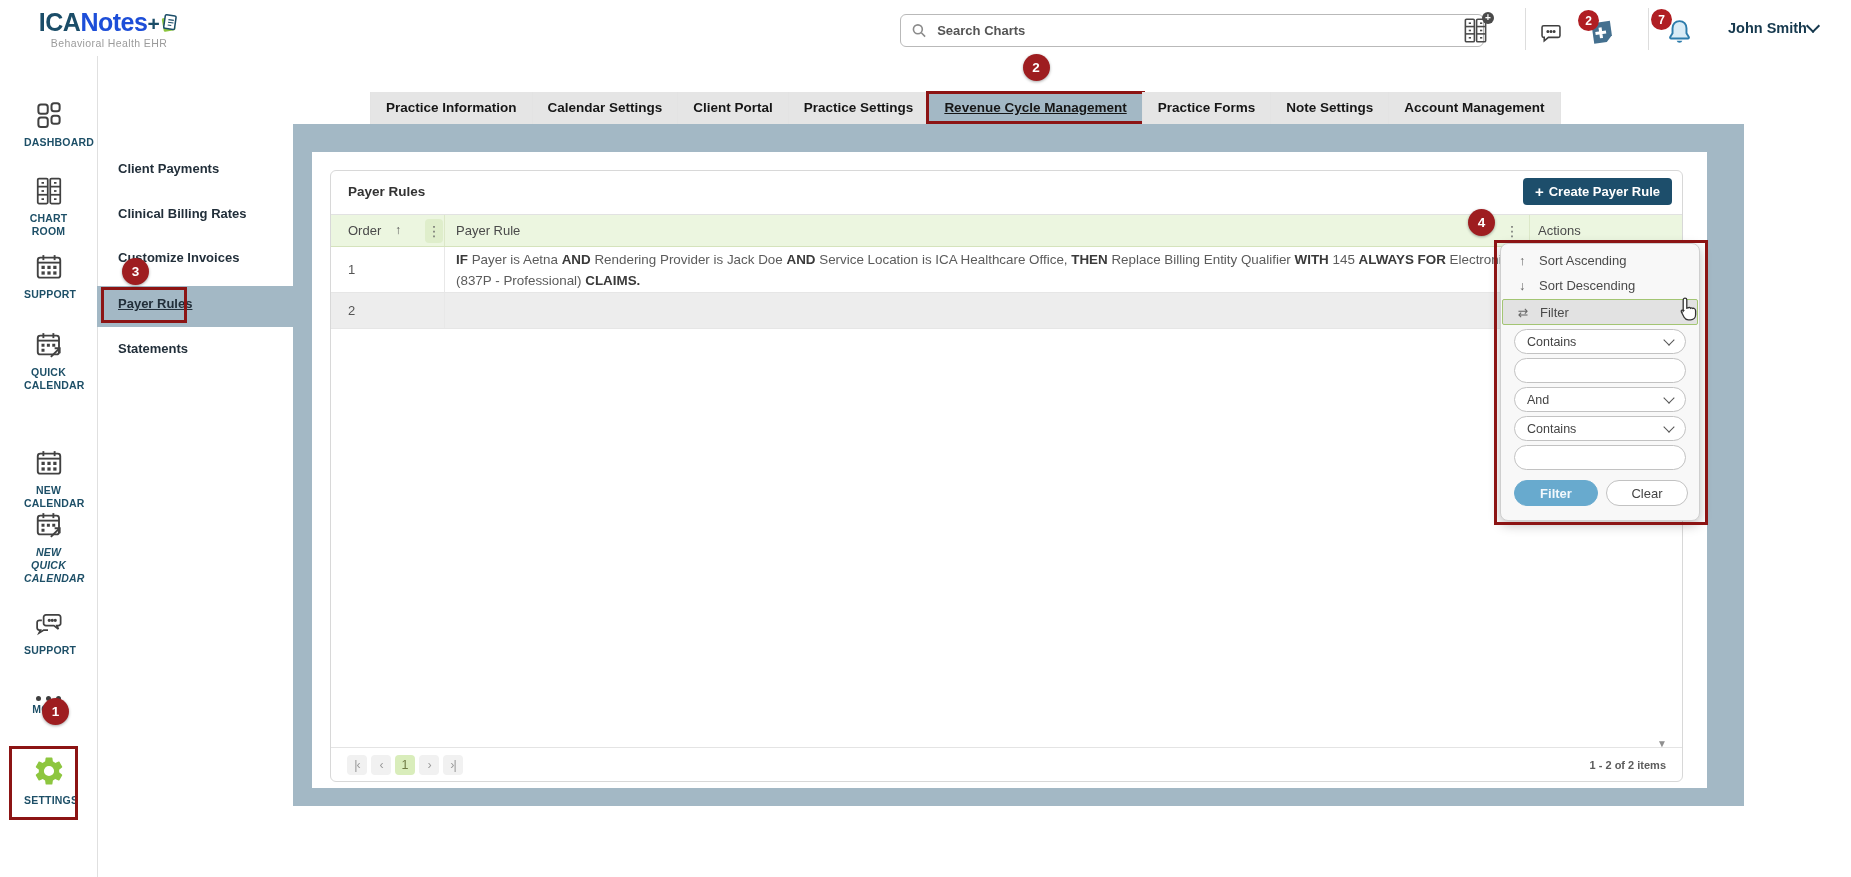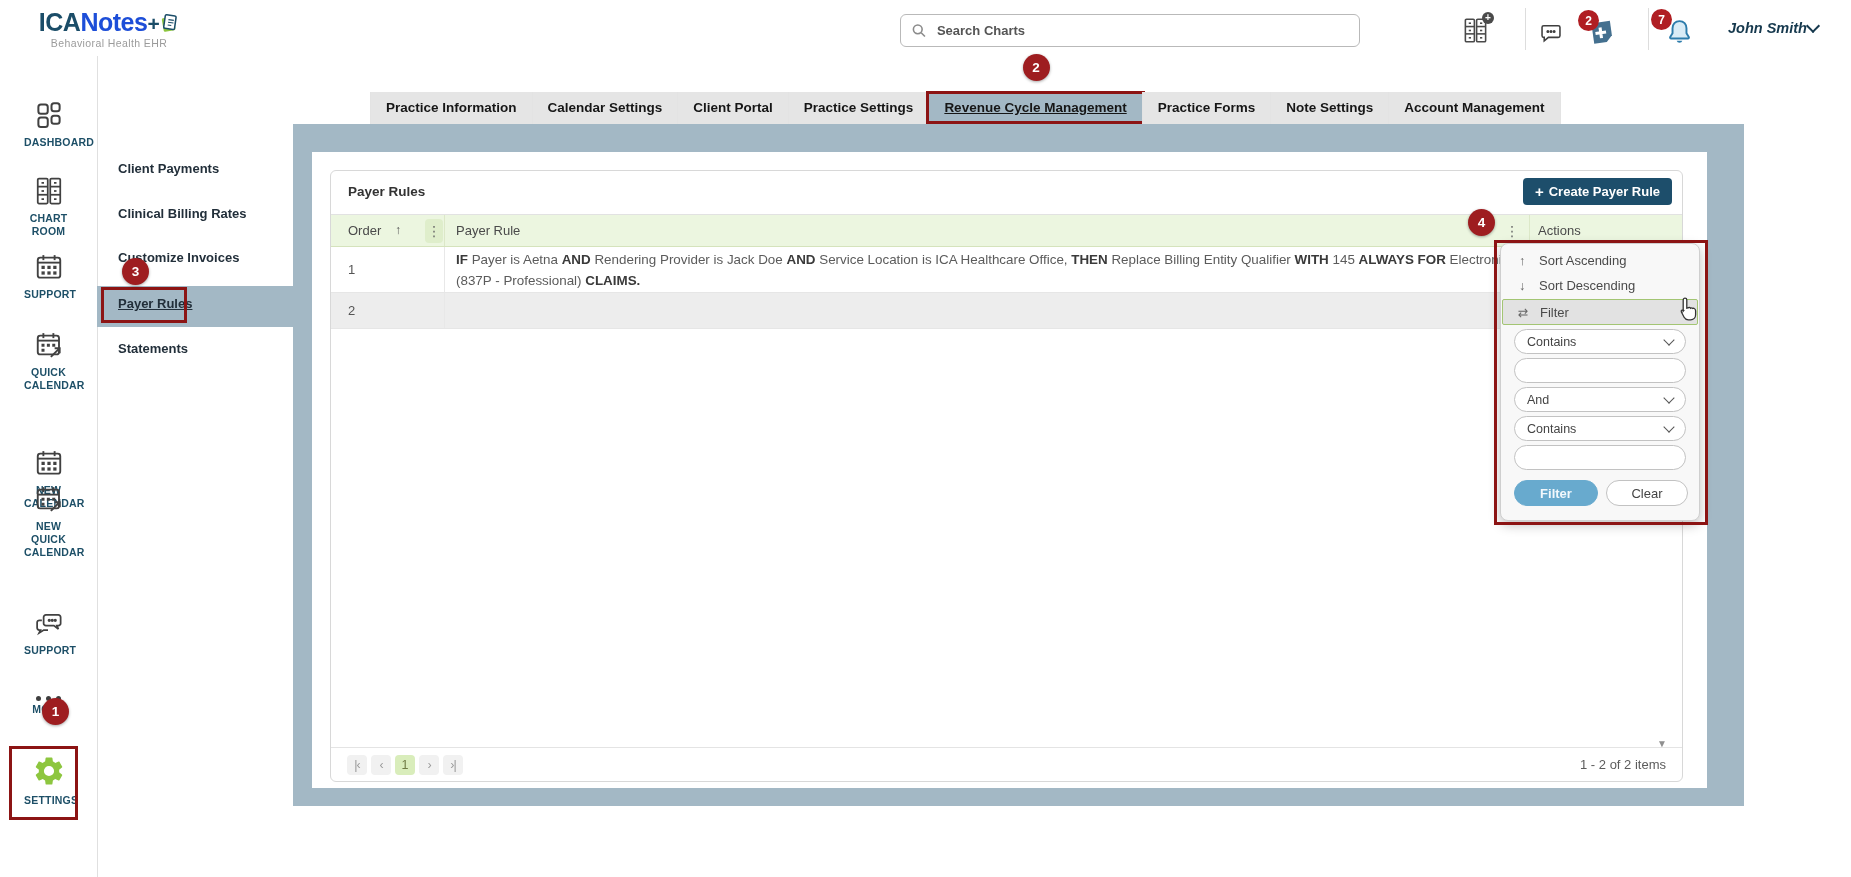--- a/index.html
+++ b/index.html
@@ -7,28 +7,28 @@
        font-family:"Liberation Sans",sans-serif;color:#222;}
   .abs{position:absolute;}
 
   
   .logo{left:24px;top:8px;width:170px;text-align:center;}
   .logo-line{font-size:25px;font-weight:800;letter-spacing:-0.5px;white-space:nowrap;}
   .logo-ica{color:#1b4d68;}
   .logo-notes{color:#1d4ed8;}
   .logo-plus{color:#1b4d68;font-weight:800;font-size:21px;}
   .logo-tag{font-size:10.5px;color:#9b9b9b;letter-spacing:.4px;margin-top:0px;}
-  .searchbox{left:900px;top:14px;width:460px;height:33px;border:1px solid #b9b9b9;border-radius:6px;
+  .searchbox{left:900px;top:14px;width:584px;height:33px;border:1px solid #b9b9b9;border-radius:6px;
              background:#fff;display:flex;align-items:center;padding:0 10px;box-sizing:border-box;}
   .searchbox input{border:none;outline:none;font-family:"Liberation Sans",sans-serif;
              font-size:13px;font-weight:700;color:#555;width:100%;margin-left:8px;background:transparent;}
   .searchbox input::placeholder{color:#555;opacity:1;}
   .hdr-divider{width:1px;background:#ddd;top:8px;height:42px;}
   .hdr-icon{cursor:pointer;}
-  .user{left:1728px;top:20px;display:flex;align-items:center;gap:1px;cursor:pointer;font-style:italic;}
+  .user{left:1728px;top:20px;display:flex;align-items:center;gap:1px;cursor:pointer;}
   .user-name{font-size:14.5px;font-weight:700;color:#16394e;}
   .chev{width:8px;height:8px;border-right:2px solid #16394e;border-bottom:2px solid #16394e;
         transform:rotate(45deg);margin-top:-4px;}
   .mini-badge{position:absolute;width:21px;height:21px;border-radius:50%;background:#b01e23;color:#fff;
         font-size:12px;font-weight:700;display:flex;align-items:center;justify-content:center;z-index:30;}
   .cab-plus{position:absolute;right:-5px;top:-4px;width:12px;height:12px;border-radius:50%;background:#4a4a4a;
         color:#fff;font-size:10px;line-height:12px;text-align:center;font-weight:700;}
 
   
   .sidebar-border{left:97px;top:56px;bottom:0;width:1px;background:#e0e0e0;}
@@ -84,21 +84,21 @@
   .rule{position:absolute;left:125px;right:160px;font-size:13.4px;line-height:21px;}
   .rule span{color:#5b5b5b;} .rule b{color:#3a3a3a;font-weight:700;}
 
   .scroll-down{left:1657px;top:738px;font-size:10px;color:#8f8f8f;z-index:4;}
   .pager{position:absolute;left:0;bottom:0;width:100%;height:34px;border-top:1px solid #e4e4e4;
         display:flex;align-items:center;padding:0 16px;box-sizing:border-box;}
   .pg-btn{width:20px;height:20px;border-radius:4px;background:#f1f1f1;color:#9a9a9a;font-size:12.5px;
         display:flex;align-items:center;justify-content:center;margin-right:4px;cursor:pointer;
         letter-spacing:-1px;}
   .pg-btn.current{background:#d9edbb;color:#707c45;cursor:default;letter-spacing:0;}
-  .pg-summary{margin-left:auto;font-size:13px;color:#5c5c5c;}
+  .pg-summary{margin-left:auto;font-size:11px;color:#5c5c5c;font-weight:bold;}
 
   
   .col-menu{left:1500px;top:243px;width:200px;height:278px;background:#f8f8f8;border:1px solid #cfcfcf;
         border-radius:8px;box-shadow:0 4px 12px rgba(0,0,0,.25);z-index:60;box-sizing:border-box;}
   .cm-item{position:absolute;left:1px;right:1px;height:25px;display:flex;align-items:center;gap:10px;
         padding-left:13px;font-size:13px;color:#4a4a4a;cursor:pointer;}
   .cm-item .ic{width:14px;text-align:center;color:#666;font-size:12.5px;}
   .cm-item.hl{background:#e2e2e2;border:1px solid #a3c573;border-radius:2px;height:26px;box-sizing:border-box;}
   .cm-field{position:absolute;left:13px;width:172px;height:25px;border:1px solid #c2c2c2;border-radius:13px;
         background:#fff;box-sizing:border-box;font-size:12.5px;color:#444;}
@@ -266,21 +266,21 @@
           <rect x="10.7" y="11" width="2.6" height="2.6"></rect>
           <rect x="15.4" y="11" width="2.6" height="2.6"></rect>
           <rect x="6" y="15.5" width="2.6" height="2.6"></rect>
           <rect x="10.7" y="15.5" width="2.6" height="2.6"></rect>
           <rect x="15.4" y="15.5" width="2.6" height="2.6"></rect>
         </g>
       </svg>
     <div class="nav-label">NEW CALENDAR</div>
   </div>
 
-  <div class="abs nav-item" style="top:484px;">
+  <div class="abs nav-item" style="top:510px;font-style:italic;">
     <svg width="30" height="30" viewBox="0 0 24 24" fill="none" stroke="#414141" stroke-width="1.5">
         <rect x="3" y="4.5" width="17" height="15" rx="2"></rect>
         <line x1="7.5" y1="2.5" x2="7.5" y2="6.5"></line>
         <line x1="15.5" y1="2.5" x2="15.5" y2="6.5"></line>
         <line x1="3" y1="8.5" x2="20" y2="8.5"></line>
         <g fill="#414141" stroke="none">
           <rect x="6" y="11" width="2.4" height="2.4"></rect>
           <rect x="10.3" y="11" width="2.4" height="2.4"></rect>
           <rect x="14.6" y="11" width="2.4" height="2.4"></rect>
           <rect x="6" y="15" width="2.4" height="2.4"></rect>

